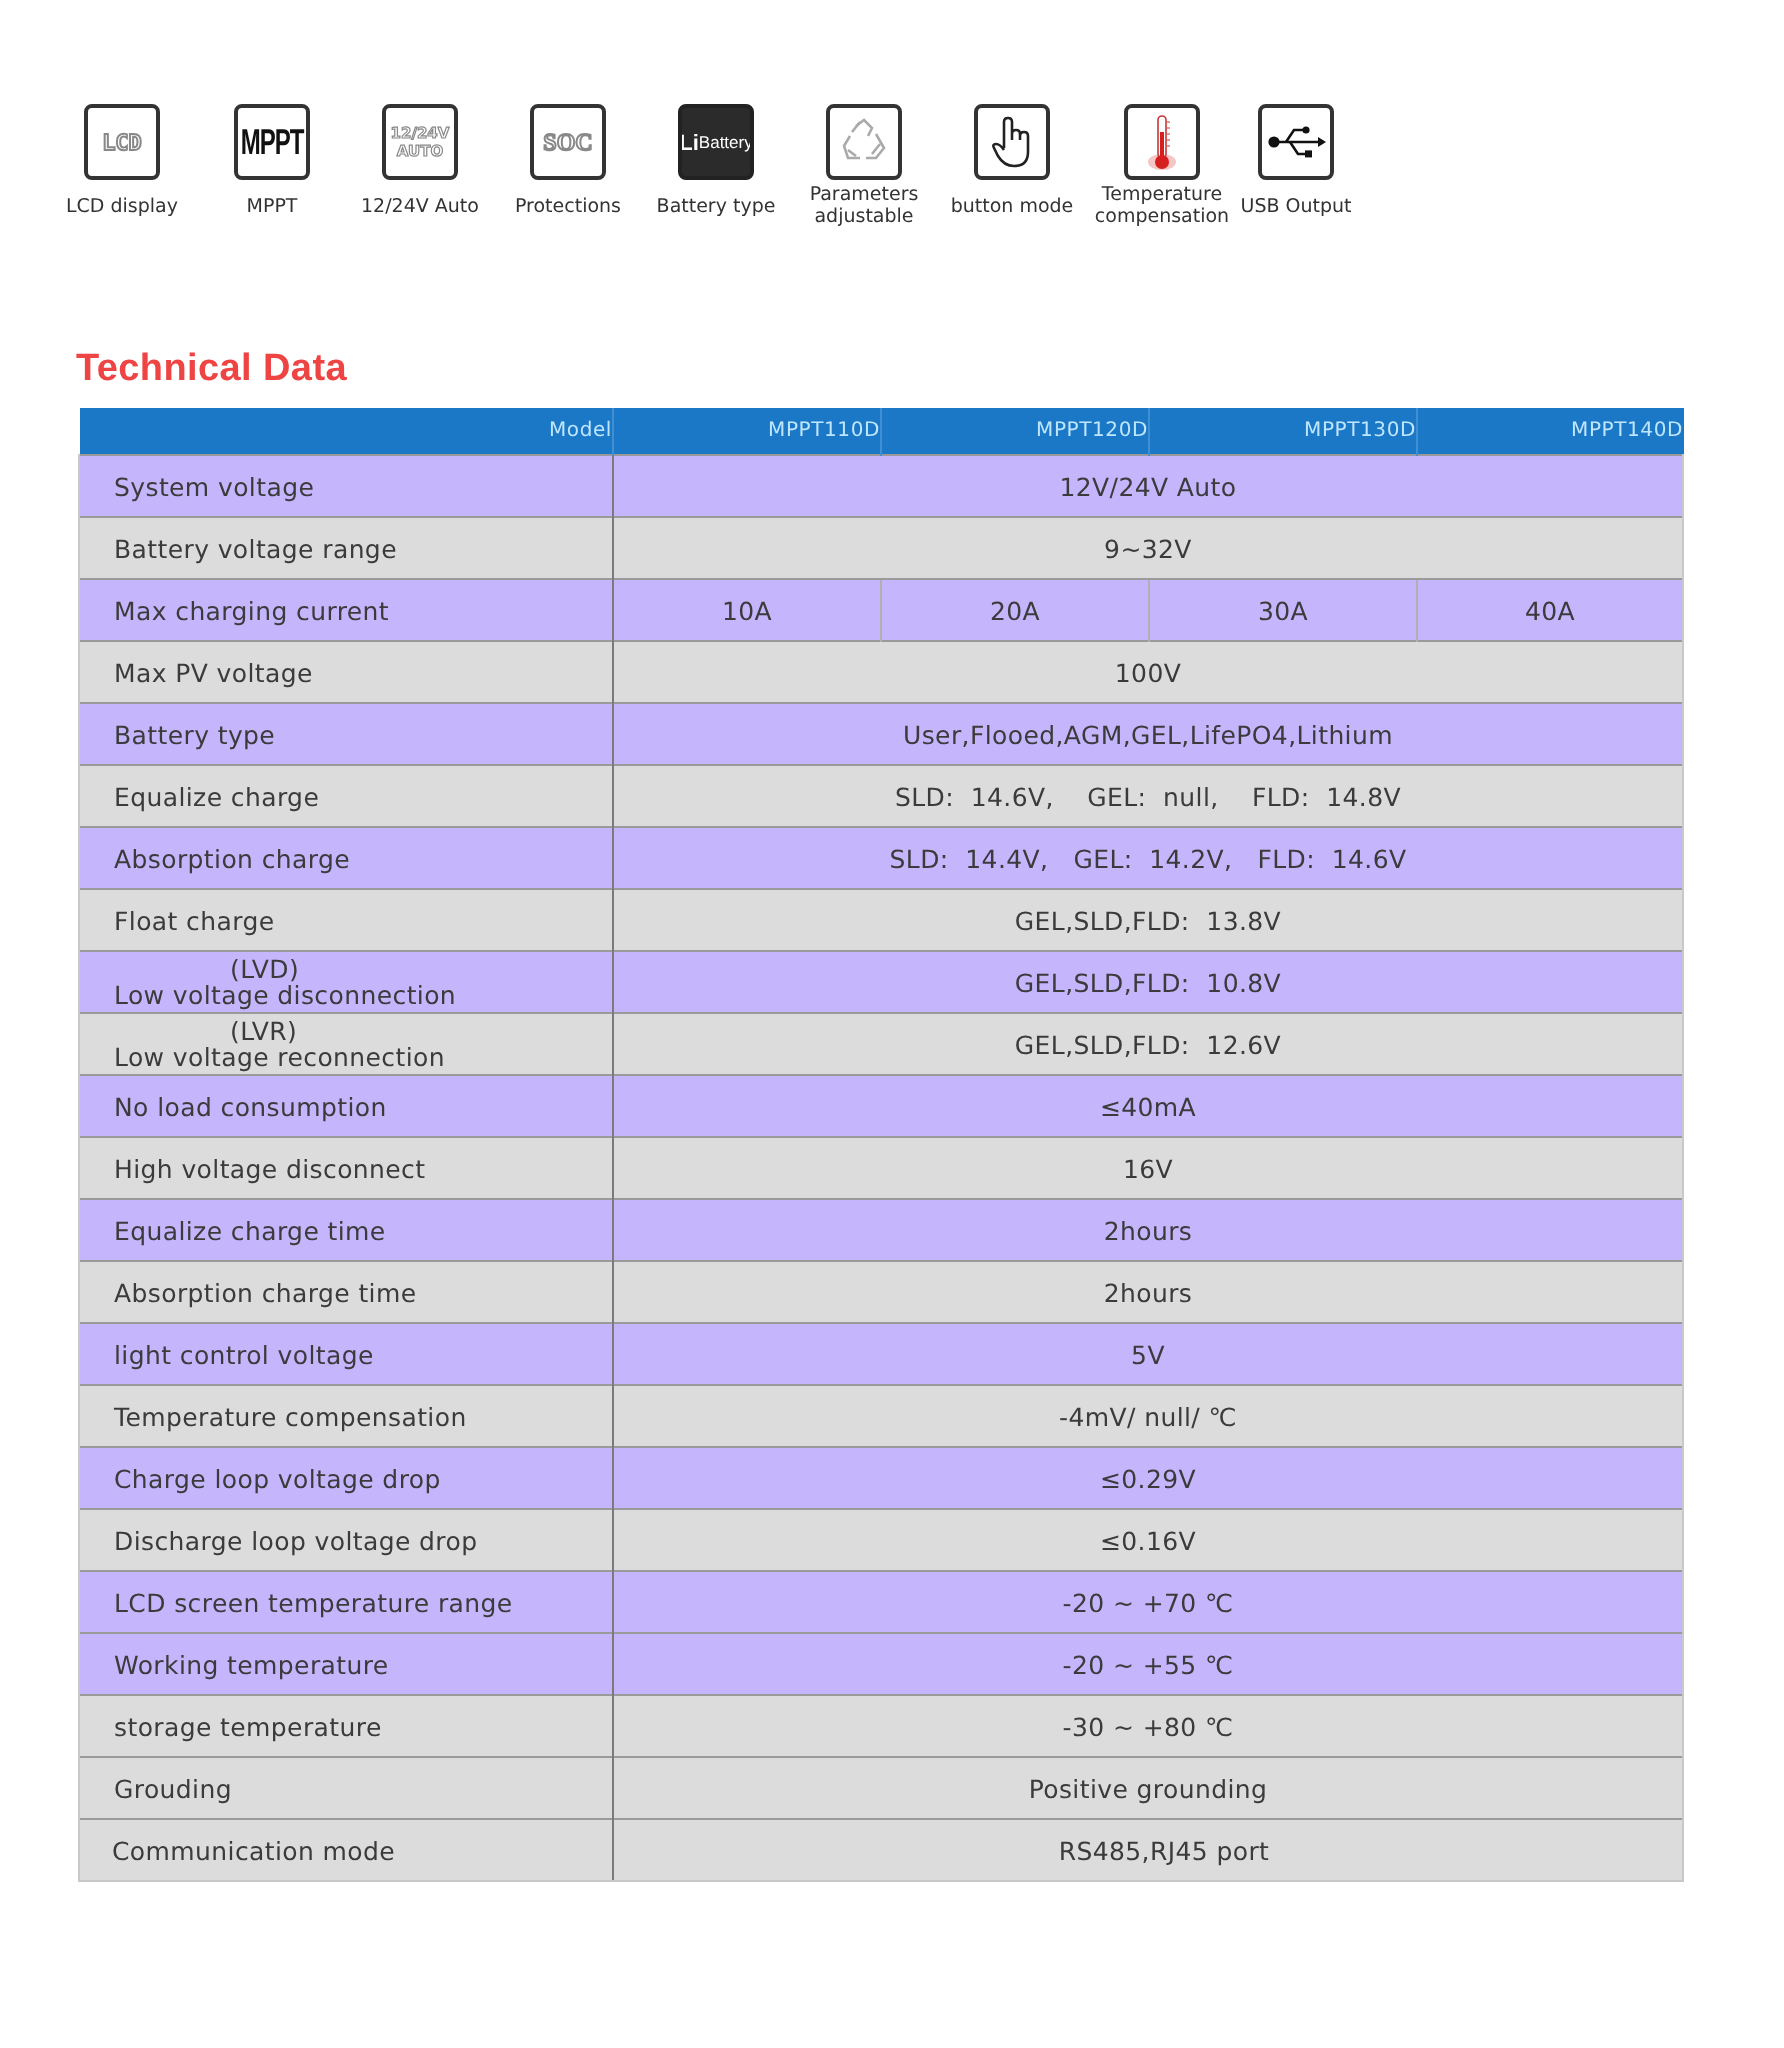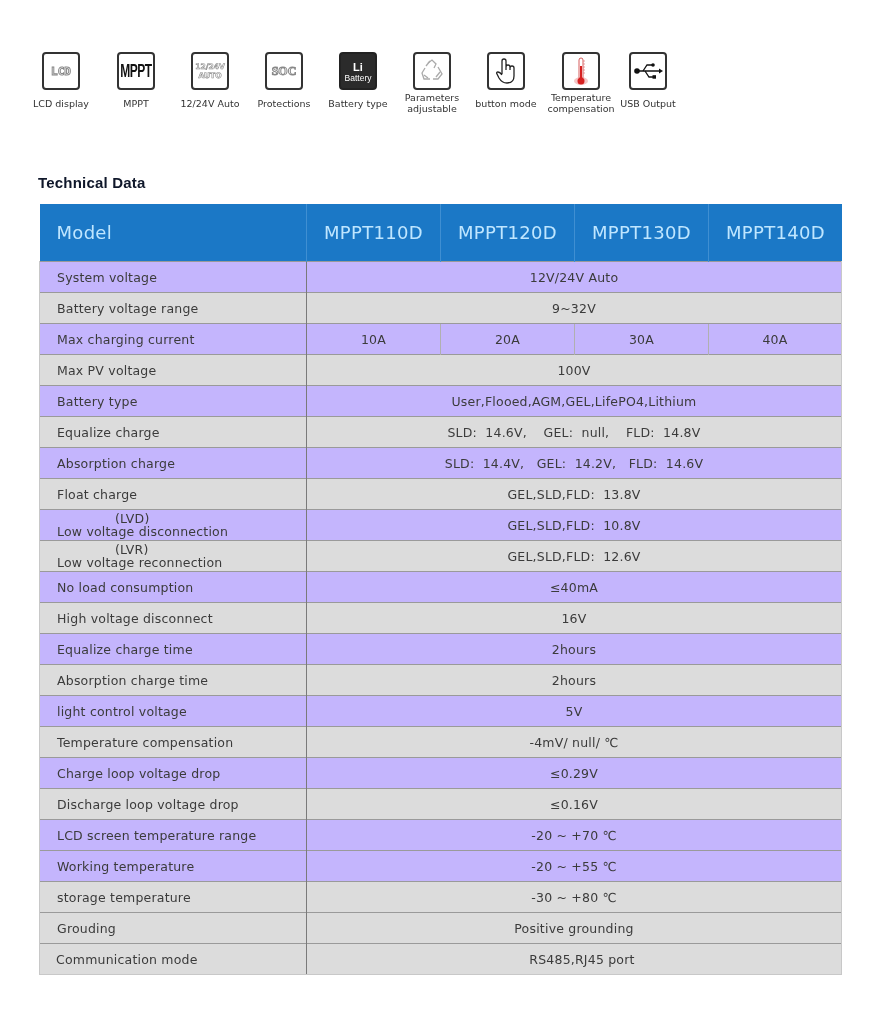--- a/index.html
+++ b/index.html
@@ -7,26 +7,26 @@
          font-family: "DejaVu Sans", sans-serif; color: #3a3a3a; }
   .features { position: absolute; top: 52px; left: 0; width: 892px; height: 80px; }
   .feature { position: absolute; width: 80px; text-align: center; }
   .feature .ibox { width: 38px; height: 38px; margin: 0 auto; border: 2px solid #333; border-radius: 4px;
                    box-sizing: border-box; display: flex; align-items: center; justify-content: center; background: #fff; overflow: hidden; }
   .feature .ibox.dark { background: #2b2b2b; }
   .feature .flabel { font-size: 9.5px; color: #333; margin-top: 9px; line-height: 10.5px; white-space: nowrap; }
   .feature .flabel.two { margin-top: 3px; }
   .ibox svg { display: block; }
 
-  .title { position: absolute; left: 38px; top: 174px; font-size: 15px; font-weight: bold; color: #0f172a;
+  .title { position: absolute; left: 38px; top: 174px; font-size: 19px; font-weight: bold; color: #ef4444;
            font-family: "Liberation Sans", sans-serif; letter-spacing: 0.2px; }
 
   table.spec { position: absolute; left: 39px; top: 204px; width: 802px; border-collapse: collapse; table-layout: fixed; }
-  table.spec th { background: #1b78c6; color: #bfe6ff; font-weight: normal; font-size: 18px; height: 23px; padding: 17px;
-                  border-left: 1px solid #3f8fd2; text-align: left; letter-spacing: 0.3px; }
+  table.spec th { background: #1b78c6; color: #bfe6ff; font-weight: normal; font-size: 10px; height: 23px; padding: 0;
+                  border-left: 1px solid #3f8fd2; text-align: right; letter-spacing: 0.3px; }
   table.spec th:first-child { border-left: none; }
   table.spec td { height: 30px; padding: 0; font-size: 12.5px; color: #3b3b3b; border-top: 1px solid #9a9a9a;
                   border-left: 1px solid #7a7a7a; text-align: center; letter-spacing: 0.2px; }
   table.spec td.lbl { text-align: left; padding-left: 17px; border-left: 1px solid #c8c8c8; }
   table.spec td.lbl2 { line-height: 13px; }
   table.spec td.lbl2 .abbr { display: block; padding-left: 58px; }
   table.spec td:last-child { border-right: 1px solid #c8c8c8; }
   table.spec tr.gray td { background: #dcdcdc; }
   table.spec tr.white td { background: #c4b5fd; }
   table.spec tr:last-child td { border-bottom: 1px solid #c8c8c8; padding-left: 16px; }
@@ -55,21 +55,21 @@
     </div>
     <div class="flabel">12/24V Auto</div>
   </div>
   <div class="feature" style="left:244px">
     <div class="ibox">
       <span style="font-family:'Liberation Serif',serif;font-size:12px;font-weight:bold;color:#fff;-webkit-text-stroke:1px #888;">SOC</span>
     </div>
     <div class="flabel">Protections</div>
   </div>
   <div class="feature" style="left:318px">
-    <div class="ibox dark" style="flex-direction:column;border-color:#222;">
+    <div class="ibox dark" style="border-color:#222;">
       <span style="font-family:'Liberation Sans',sans-serif;font-size:11px;font-weight:bold;color:#fff;line-height:11px;margin-top:3px;">Li</span>
       <span style="font-family:'Liberation Sans',sans-serif;font-size:8.5px;color:#fff;line-height:11px;">Battery</span>
     </div>
     <div class="flabel">Battery type</div>
   </div>
   <div class="feature" style="left:392px">
     <div class="ibox">
       <svg width="28" height="28" viewBox="0 0 28 28">
         <g fill="none" stroke="#aaa" stroke-width="1.3">
           <path d="M10 6 L14 3 L18 7 L16 11"></path>

